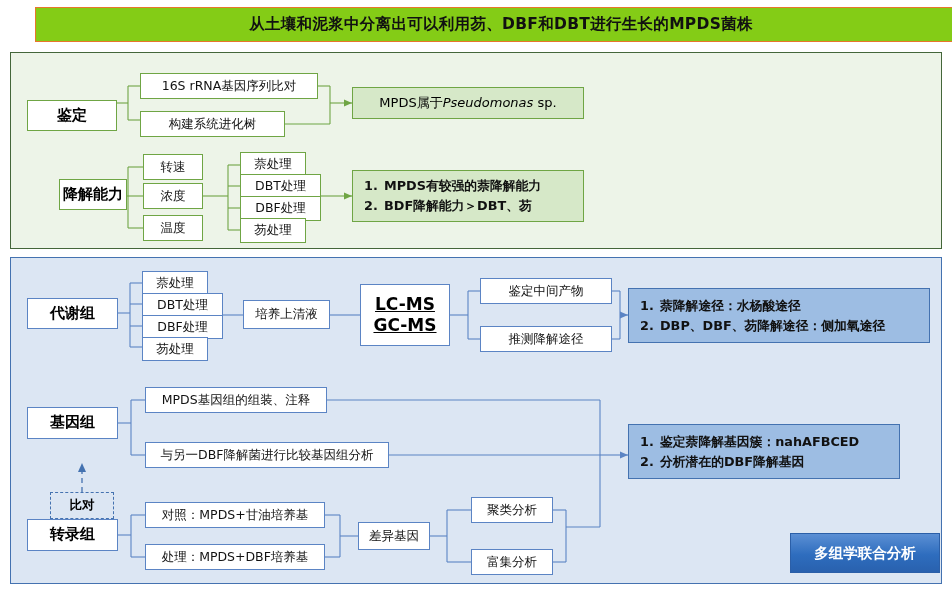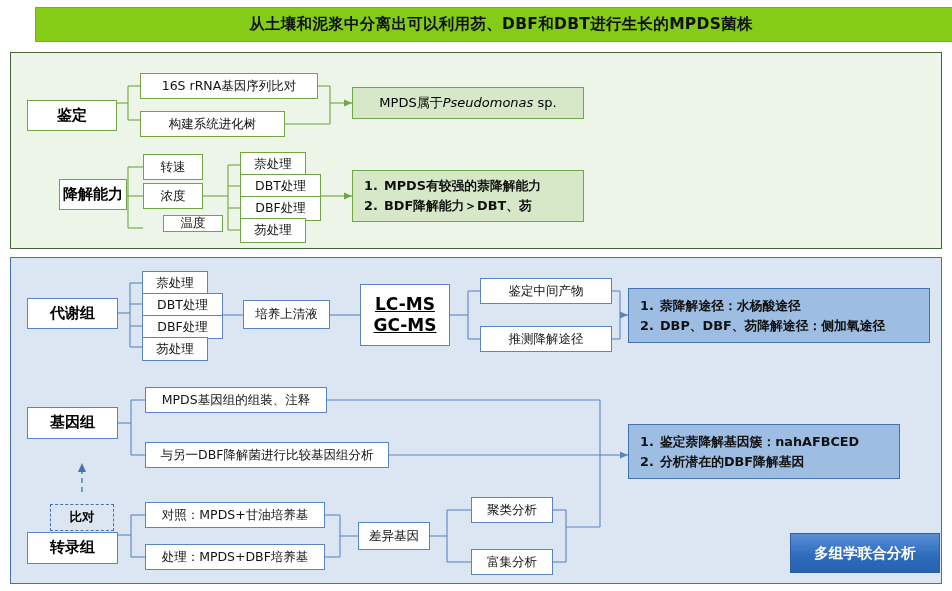--- a/index.html
+++ b/index.html
@@ -125,21 +125,21 @@
   <div class="node g-head" style="left:27px;top:88px;width:90px;height:31px;margin-top:12px;">鉴定</div>
   <div class="node g-box" style="left:140px;top:73px;width:178px;height:26px;">16S rRNA基因序列比对</div>
   <div class="node g-box" style="left:140px;top:111px;width:145px;height:26px;">构建系统进化树</div>
   <div class="node g-result" style="left:352px;top:87px;width:232px;height:32px;">
     <span style="font-size:13px;padding:0 8px;">MPDS属于<i>Pseudomonas</i> sp.</span>
   </div>
 
   <div class="node g-head" style="left:27px;top:179px;width:68px;height:31px;margin-left:32px;">降解能力</div>
   <div class="node g-box" style="left:143px;top:154px;width:60px;height:26px;">转速</div>
   <div class="node g-box" style="left:143px;top:183px;width:60px;height:26px;">浓度</div>
-  <div class="node g-box" style="left:143px;top:215px;width:60px;height:17px;margin-left:20px;">温度</div>
+  <div class="node g-box" style="left:143px;top:215px;width:60px;height:26px;">温度</div>
 
   <div class="node g-box" style="left:240px;top:152px;width:66px;height:25px;">萘处理</div>
   <div class="node g-box" style="left:240px;top:174px;width:81px;height:25px;">DBT处理</div>
   <div class="node g-box" style="left:240px;top:196px;width:81px;height:25px;">DBF处理</div>
   <div class="node g-box" style="left:240px;top:218px;width:66px;height:25px;">芴处理</div>
 
   <div class="node g-result" style="left:352px;top:170px;width:232px;height:52px;">
     <div class="rlist">
       <div class="ri">
           <span class="rn">1.</span>
@@ -248,23 +248,23 @@
           <span class="rn">2.</span>
           <span>DBP、DBF、芴降解途径：侧加氧途径</span>
         </div>
     </div>
   </div>
 
   <div class="node b-head" style="left:27px;top:407px;width:91px;height:32px;">基因组</div>
   <div class="node b-box" style="left:145px;top:387px;width:182px;height:26px;">MPDS基因组的组装、注释</div>
   <div class="node b-box" style="left:145px;top:442px;width:244px;height:26px;">与另一DBF降解菌进行比较基因组分析</div>
 
-  <div class="node b-dash" style="left:50px;top:492px;width:64px;height:27px;margin-top:12px;">比对</div>
-
-  <div class="node b-head" style="left:27px;top:532px;width:91px;height:32px;">转录组</div>
+  <div class="node b-dash" style="left:50px;top:492px;width:64px;height:27px;">比对</div>
+
+  <div class="node b-head" style="left:27px;top:519px;width:91px;height:32px;">转录组</div>
   <div class="node b-box" style="left:145px;top:502px;width:180px;height:26px;">对照：MPDS+甘油培养基</div>
   <div class="node b-box" style="left:145px;top:544px;width:180px;height:26px;">处理：MPDS+DBF培养基</div>
   <div class="node b-box" style="left:358px;top:522px;width:72px;height:28px;">差异基因</div>
   <div class="node b-box" style="left:471px;top:497px;width:82px;height:26px;">聚类分析</div>
   <div class="node b-box" style="left:471px;top:549px;width:82px;height:26px;">富集分析</div>
 
   <div class="node b-result" style="left:628px;top:424px;width:272px;height:55px;">
     <div class="rlist">
       <div class="ri">
           <span class="rn">1.</span>

